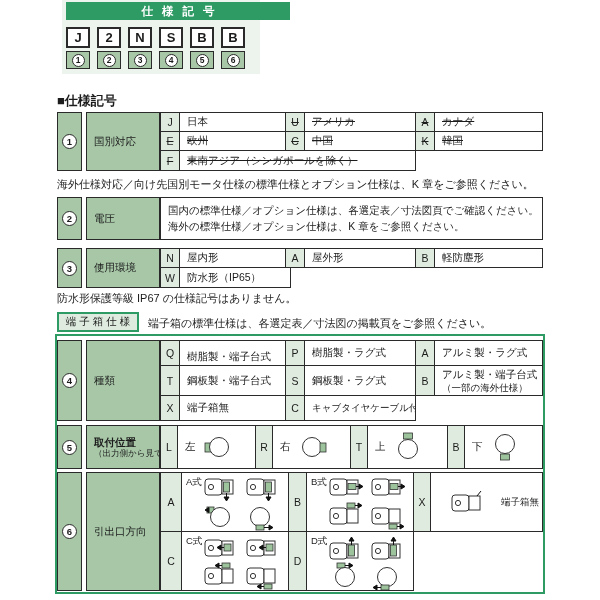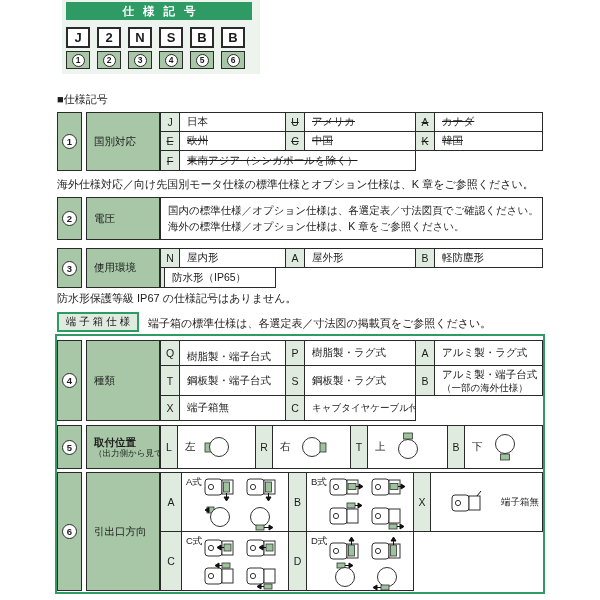--- a/index.html
+++ b/index.html
@@ -15,31 +15,31 @@
   .cell.sage { background:#A7C7A7; }
   .cell.center { justify-content:center; }
   .struck { text-decoration:line-through; }
   .numcircle { width:15px; height:15px; border-radius:50%; border:1px solid #2a2a2a;
                background:#fff; display:flex; align-items:center; justify-content:center;
                font-size:9.5px; font-weight:bold; }
   .note { position:absolute; font-size:11px; color:#1c1c1c; white-space:nowrap; }
 
   
   .spec-bg { left:62px; top:0; width:198px; height:74px; background:#EDF4ED; }
-  .titlebar { left:66px; top:2px; width:186px; height:18px; background:#2E9A64;
+  .titlebar { left:66px; top:2px; width:224px; height:18px; background:#2E9A64;
               color:#fff; font-size:11.5px; font-weight:bold; letter-spacing:9px;
               display:flex; align-items:center; justify-content:center; padding-left:9px; }
   .codebox { position:absolute; top:27px; width:24px; height:21px; border:2px solid #2a2a2a;
              background:#fff; display:flex; align-items:center; justify-content:center;
              font-weight:bold; font-size:13px; }
   .numbox { position:absolute; top:51px; width:24px; height:18px; border:1px solid #2a2a2a;
             background:#A7C7A7; display:flex; align-items:center; justify-content:center; }
   .numbox .numcircle { width:13px; height:13px; font-size:8.5px; }
 
-  .sechead { left:57px; top:92px; font-size:11px; font-weight:normal; }
+  .sechead { left:57px; top:92px; font-size:13px; font-weight:bold; }
 
   .two-line { display:block; line-height:1.55; padding-top:4px; }
   .sub { font-size:8.5px; display:block; }
   .label2 { display:block; line-height:1.2; }
 
   
   .tb-label { left:57px; top:312px; width:82px; height:20px; border:2px solid #2E9A64;
               background:#DFEBDF; display:flex; align-items:center; justify-content:center;
               font-size:10.5px; letter-spacing:3px; padding-left:3px; }
   .greenbox { left:55px; top:334px; width:490px; height:260px; border:2px solid #2E9A64; }
@@ -139,21 +139,21 @@
     </div>
   <div class="cell sage pad" style="left:86px;top:248px;width:74px;height:40px">使用環境</div>
 
   <div class="cell code" style="left:160px;top:248px;width:20px;height:20px">N</div>
   <div class="cell pad" style="left:179px;top:248px;width:108px;height:20px">屋内形</div>
   <div class="cell code" style="left:285px;top:248px;width:20px;height:20px">A</div>
   <div class="cell pad" style="left:304px;top:248px;width:112px;height:20px">屋外形</div>
   <div class="cell code" style="left:415px;top:248px;width:20px;height:20px">B</div>
   <div class="cell pad" style="left:434px;top:248px;width:109px;height:20px">軽防塵形</div>
   <div class="cell code" style="left:160px;top:267px;width:20px;height:21px">W</div>
-  <div class="cell pad" style="left:164px;top:267px;width:112px;height:21px">防水形（IP65）</div>
+  <div class="cell pad" style="left:179px;top:267px;width:112px;height:21px">防水形（IP65）</div>
 
   <div class="note" style="left:57px;top:291px">防水形保護等級 IP67 の仕様記号はありません。</div>
 
   <div class="abs tb-label">端子箱仕様</div>
   <div class="note" style="left:148px;top:316px">端子箱の標準仕様は、各選定表／寸法図の掲載頁をご参照ください。</div>
   <div class="abs greenbox"></div>
 
   <div class="cell sage center" style="left:57px;top:340px;width:25px;height:81px">
       <span class="numcircle">4</span>
     </div>

